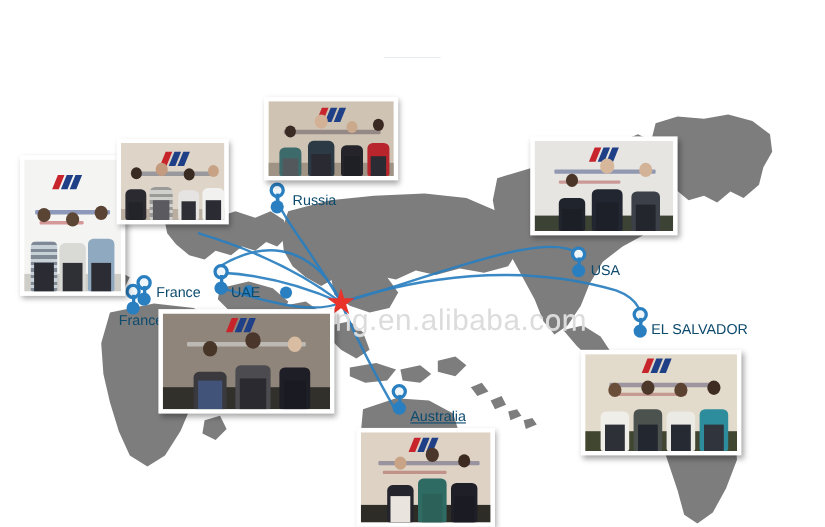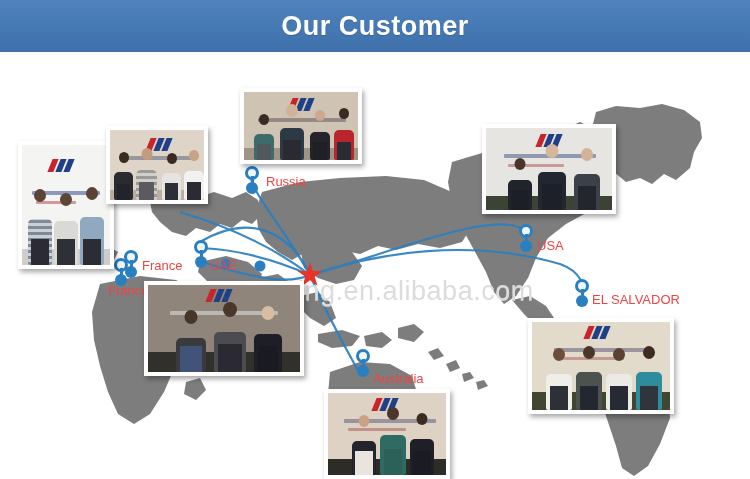--- a/index.html
+++ b/index.html
@@ -51,21 +51,21 @@
   }
   .pin .stem{
     position:absolute;left:6px;top:10px;width:3px;height:10px;background:#2a7fc0;
   }
   .pin .foot{
     position:absolute;left:1px;top:16px;width:12px;height:12px;border-radius:50%;
     background:#2a7fc0;
   }
   .pin-label{
     position:absolute;white-space:nowrap;
-    font-size:13px;color:#ef4444;
+    font-size:13px;color:#0c4a6e;
     font-family:"Liberation Sans","DejaVu Sans",sans-serif;
   }
 
   
   .hub{
     position:absolute;width:26px;height:26px;
     background:#e8322a;
     clip-path:polygon(50% 0%,61% 35%,98% 35%,68% 57%,79% 91%,50% 70%,21% 91%,32% 57%,2% 35%,39% 35%);
   }
 
@@ -91,23 +91,20 @@
   .person .head{position:absolute;left:50%;transform:translateX(-50%);border-radius:50%;}
   .person .body{position:absolute;left:0;bottom:0;width:100%;border-radius:5px 5px 2px 2px;}
   .person .legs{position:absolute;left:14%;bottom:0;width:72%;}
   .ground{position:absolute;left:0;bottom:0;width:100%;}
 </style>
 </head>
 <body>
 
 <div id="stage">
 
-  <div class="banner">
-    <div class="banner-title">Our Customer</div>
-  </div>
   <div class="banner-notch"></div>
 
   <div class="map-wrap">
 
     <svg class="map-svg" viewBox="0 0 750 427">
       <g fill="#7d7d7d">
 
         <path d="M596 60 L616 54 L640 56 L662 52 L684 58 L700 70 L702 86 L694 100 L690 116 L676 128 L664 122 L652 132 L640 126 L626 130 L614 120 L606 104 L598 92 L592 76 Z"></path>
         <path d="M566 76 L580 70 L592 76 L596 88 L586 96 L572 94 L562 86 Z"></path>
         <path d="M548 82 L560 80 L566 90 L558 98 L546 94 Z"></path>
@@ -207,21 +204,21 @@
       <div class="stem"></div>
       <div class="foot"></div>
     </div>
     <div class="pin-label" style="left:592px;top:240px;">EL SALVADOR</div>
 
     <div class="pin" style="left:356px;top:297px;">
       <div class="head"></div>
       <div class="stem"></div>
       <div class="foot"></div>
     </div>
-    <div class="pin-label" style="left:373px;top:319px;">Australia</div>
+    <div class="pin-label" style="left:373px;top:319px;text-decoration:underline;">Australia</div>
 
   </div>
 
   <div class="photo" style="left:18px;top:141px;width:96px;height:128px;">
     <div class="inner">
       <div class="ph-bg" style="background:#f4f4f2;"></div>
       <div class="ph-logo" style="left:28px;top:14px;">
           <i class="a"></i>
           <i class="b"></i>
           <i class="c"></i>

